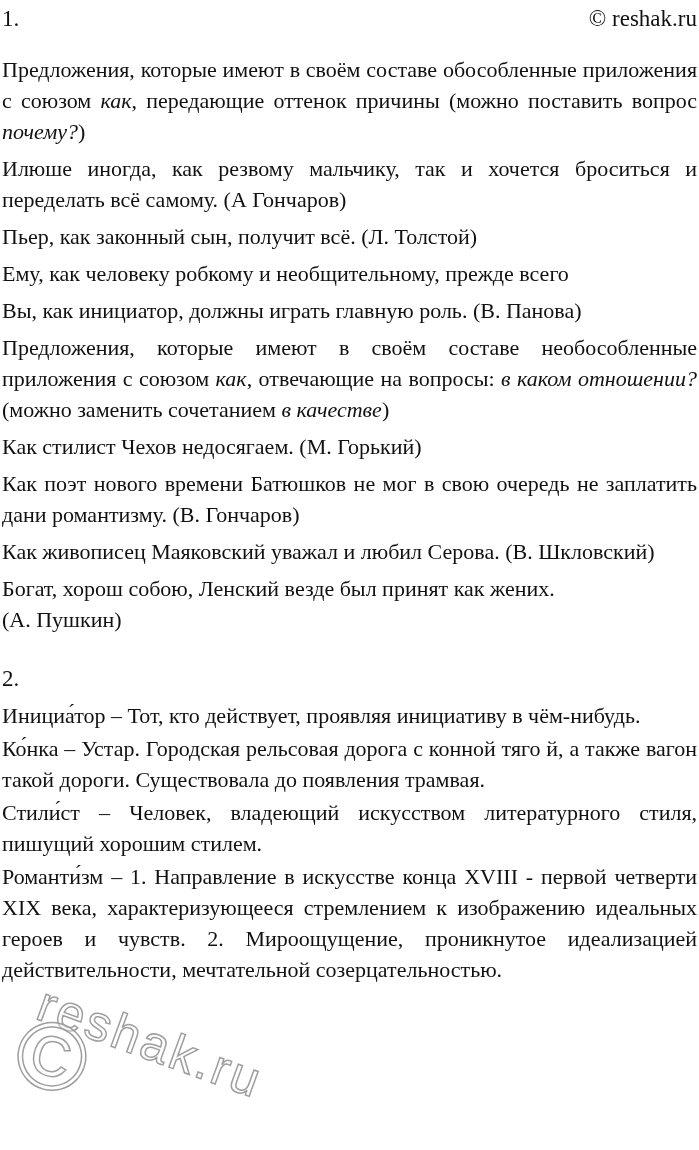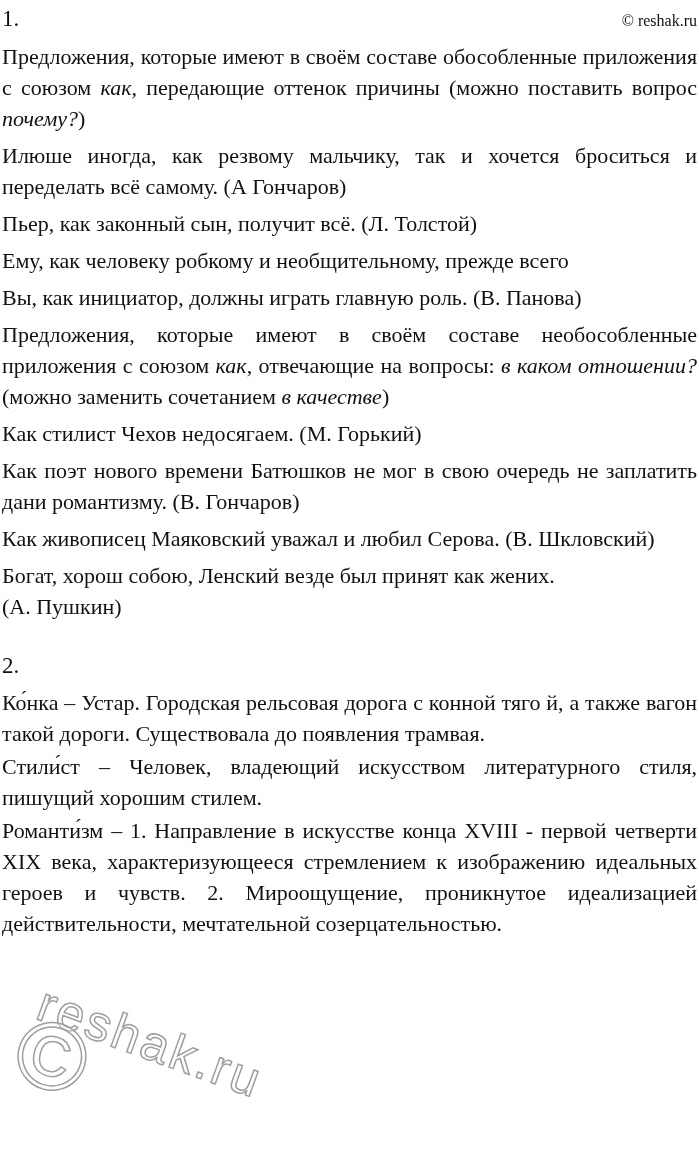--- a/index.html
+++ b/index.html
@@ -14,27 +14,27 @@
     line-height: 31px;
     position: relative;
   }
   .page { padding: 3px 2px 0 2px; position: relative; z-index: 1; }
   .header-row {
     display: flex;
     justify-content: space-between;
     align-items: baseline;
   }
   .section-number { font-size: 23px; }
-  .site-copyright { font-size: 16px; }
+  .site-copyright { font-size: 23px; }
   .s1 p, .s2 p {
     margin: 0;
     text-align: justify;
   }
   .s1 p { margin-bottom: 6px; }
-  .s1 { margin-top: 5px; }
+  .s1 { margin-top: 20px; }
   .s2 p { margin-bottom: 2px; }
   .heading-2 { margin: 28px 0 6px 0; font-size: 23px; }
   .it { font-style: italic; }
   .bd { font-weight: normal; }
   
   .wm {
     position: absolute;
     z-index: 2;
     pointer-events: none;
     font-family: "Liberation Sans", sans-serif;
@@ -77,20 +77,21 @@
     <p><span>Предложения, которые имеют в своём составе необособленные приложения с союзом </span><span class="it">как</span><span>, отвечающие на вопросы: </span><span class="it">в каком отношении?</span><span> (можно заменить сочетанием </span><span class="it">в качестве</span><span>)</span></p>
     <p><span>Как </span><span class="bd">стилист</span><span> Чехов недосягаем. (М. Горький)</span></p>
     <p><span>Как поэт нового времени Батюшков не мог в свою очередь не заплатить дани </span><span class="bd">романтизму</span><span>. (В. Гончаров)</span></p>
     <p><span>Как живописец Маяковский уважал и любил Серова. (В. Шкловский)</span></p>
     <p><span>Богат, хорош собою, Ленский везде был принят как жених.</span><br><span>(А. Пушкин)</span></p>
   </div>
 
   <div class="heading-2">2.</div>
 
   <div class="s2">
+    <p><span>Инициа́тор – Тот, кто действует, проявляя инициативу в чём-нибудь.</span></p>
     <p><span>Ко́нка – Устар. Городская рельсовая дорога с конной тяго й, а также вагон такой дороги. Существовала до появления трамвая.</span></p>
     <p><span>Стили́ст – Человек, владеющий искусством литературного стиля, пишущий хорошим стилем.</span></p>
     <p><span>Романти́зм – 1. Направление в искусстве конца XVIII - первой четверти XIX века, характеризующееся стремлением к изображению идеальных героев и чувств. 2. Мироощущение, проникнутое идеализацией действительности, мечтательной созерцательностью.</span></p>
   </div>
 
 </div>
 
 <div class="wm wm-text">reshak.ru</div>
 <div class="wm wm-copy">©</div>
 

